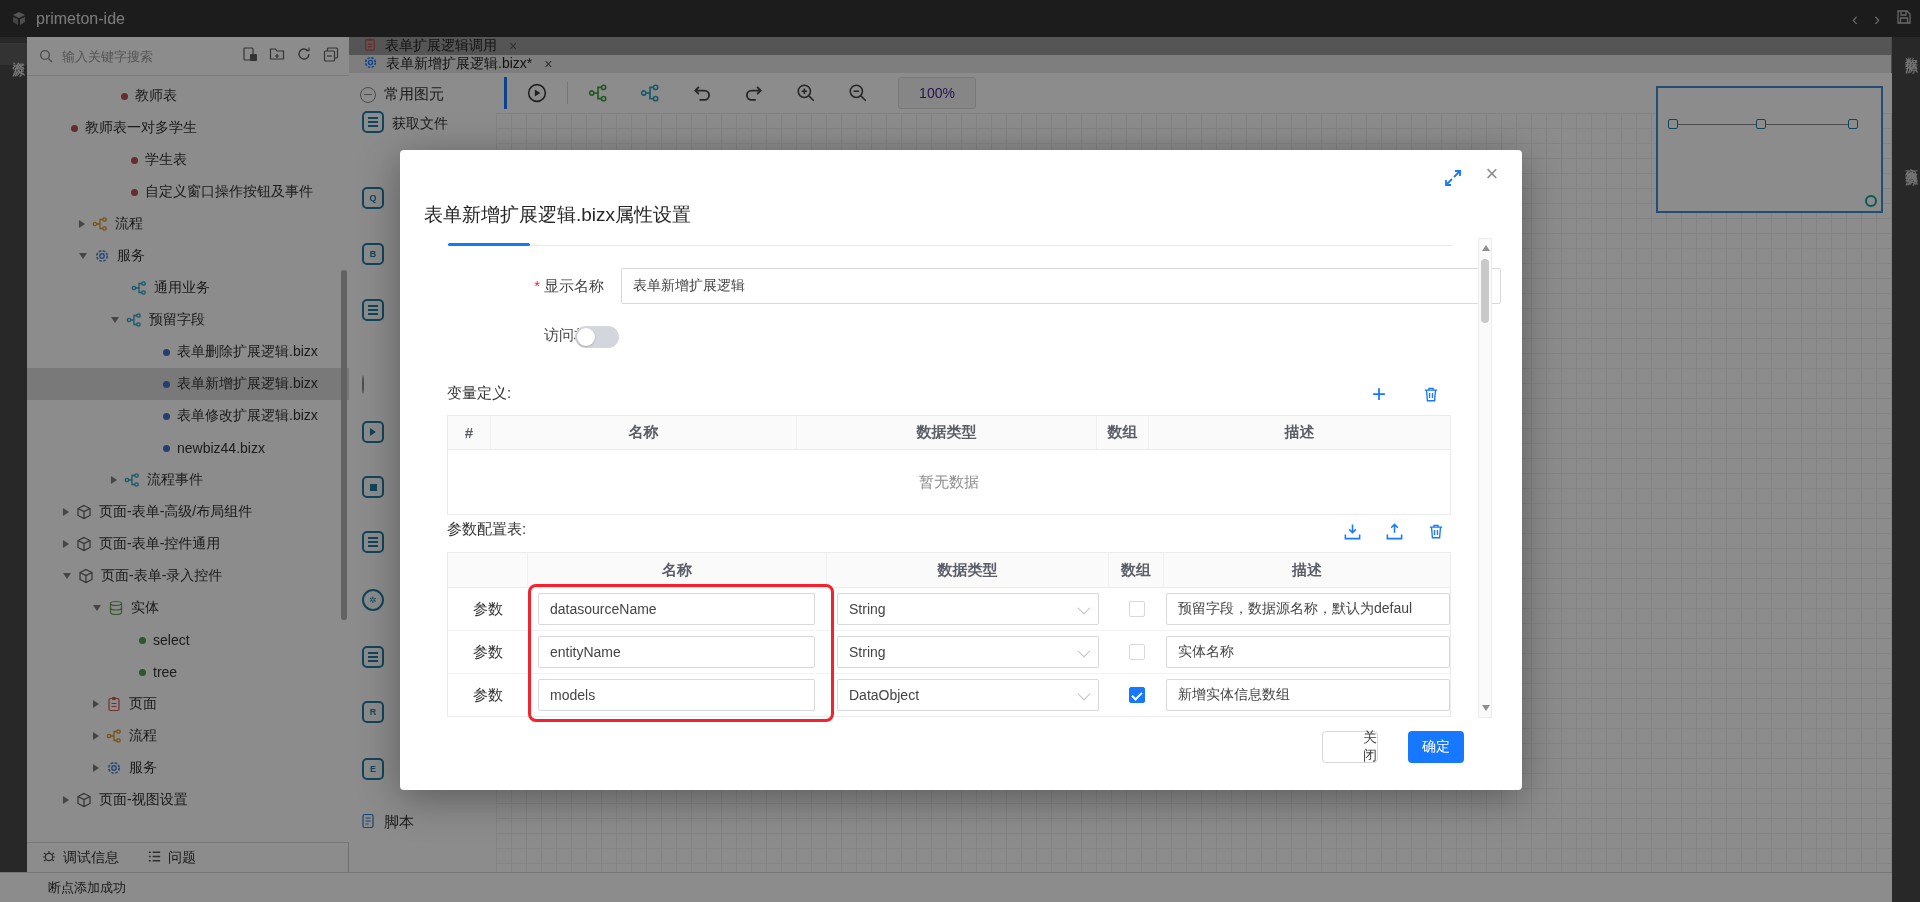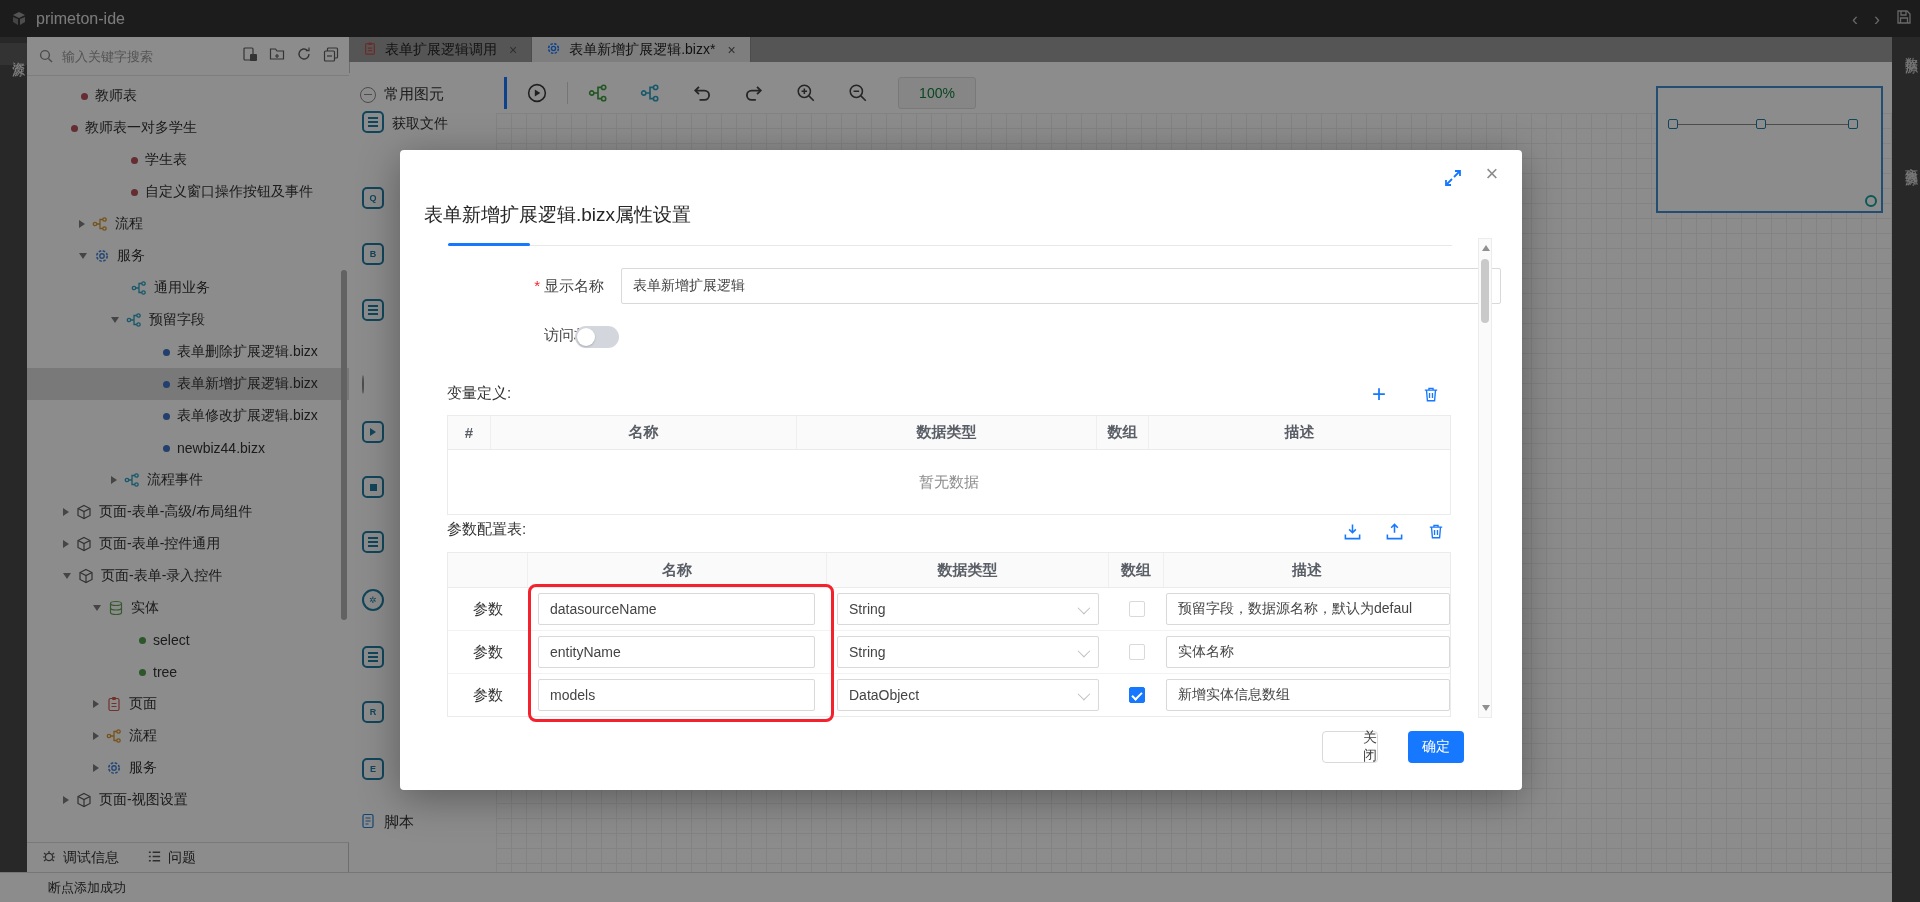--- a/index.html
+++ b/index.html
@@ -53,30 +53,30 @@
   .minus-circle{width:16px;height:16px;border:1.4px solid #8a8a8a;border-radius:50%;box-sizing:border-box;position:relative;}
   .minus-circle::after{content:"";position:absolute;left:3px;right:3px;top:50%;height:1.4px;margin-top:-0.7px;background:#8a8a8a;}
   .chip{position:absolute;left:13px;width:22px;height:22px;border:2px solid #1f7fa6;border-radius:5px;box-sizing:border-box;
       display:flex;align-items:center;justify-content:center;color:#1f7fa6;font-size:9px;font-weight:bold;background:#fff;}
   .chip .bar{width:10px;height:2px;background:#1f7fa6;box-shadow:0 4px 0 #1f7fa6,0 -4px 0 #1f7fa6;}
   .chip .tri{width:0;height:0;border-top:4px solid transparent;border-bottom:4px solid transparent;border-left:6px solid #1f7fa6;}
   .chip .sq{width:7px;height:7px;background:#1f7fa6;}
   .p-item-label{position:absolute;left:43px;font-size:14px;color:#333;white-space:nowrap;}
 
   
-  .tabbar{left:349px;top:37px;width:1543px;height:25px;background:#9c9c9c;display:flex;align-items:stretch;}
+  .tabbar{left:349px;top:37px;width:1543px;height:25px;background:#9c9c9c;display:flex;align-items:stretch;flex-direction:column;}
   .etab{display:flex;align-items:center;gap:8px;padding:0 14px;font-size:14px;color:#1f1f1f;border-right:1px solid #8b8b8b;}
   .etab.active{background:#e6e6e6;}
   .etab .x{color:#555;font-size:14px;margin-left:4px;}
   .toolbar{left:496px;top:73px;width:1396px;height:40px;background:#fff;border-bottom:1px solid #ddd;display:flex;align-items:center;}
   .tacc{position:absolute;left:8px;top:4px;width:3px;height:32px;background:#1677ff;}
   .tbi{display:flex;align-items:center;justify-content:center;width:26px;height:26px;margin:0 13px;}
   .tsep{width:1px;height:22px;background:#d5d5d5;margin:0 4px;}
   .zoomchip{margin-left:14px;width:76px;height:30px;border:1px solid #dcdcdc;background:#f5f5f5;border-radius:3px;
-      display:flex;align-items:center;justify-content:center;font-size:14px;color:#15803d;}
+      display:flex;align-items:center;justify-content:center;font-size:14px;color:#4c1d95;}
   .canvas{left:496px;top:113px;width:1396px;height:759px;background:#fff;
       background-image:linear-gradient(#efefef 1px,transparent 1px),linear-gradient(90deg,#efefef 1px,transparent 1px);
       background-size:15px 15px;}
   .minimap{left:1656px;top:86px;width:227px;height:127px;background:#fff;border:2px solid #3d8fd0;box-sizing:border-box;}
   .mm-line{position:absolute;left:14px;top:36px;width:186px;height:1px;background:#8a8a8a;}
   .mm-node{position:absolute;top:31px;width:10px;height:10px;border:1.5px solid #1f7fa6;border-radius:2px;box-sizing:border-box;background:#fff;}
   .mm-corner{position:absolute;right:4px;bottom:4px;width:12px;height:12px;border:2px solid #15a0a0;border-radius:50%;box-sizing:border-box;}
 
   
   .dim{left:0;top:0;width:1920px;height:902px;background:rgba(0,0,0,0.45);z-index:50;pointer-events:none;}
@@ -179,21 +179,21 @@
             </svg></span>
         <span><svg width="16" height="16" viewBox="0 0 16 16" fill="none" stroke="#5f5f5f" stroke-width="1.2">
               <rect x="4.5" y="2" width="10" height="10" rx="1"></rect>
               <rect x="1.5" y="5" width="10" height="10" rx="1" fill="#fff"></rect>
               <path d="M4 10h5"></path>
             </svg></span>
       </span>
     </div>
 
     <div class="tree">
-      <div class="trow" style="padding-left:54px">
+      <div class="trow" style="padding-left:94px">
           <span class="dot red"></span>
           <span class="tlabel">教师表</span>
         </div>
       <div class="trow" style="padding-left:44px">
           <span class="dot red"></span>
           <span class="tlabel">教师表一对多学生</span>
         </div>
       <div class="trow" style="padding-left:104px">
           <span class="dot red"></span>
           <span class="tlabel">学生表</span>

